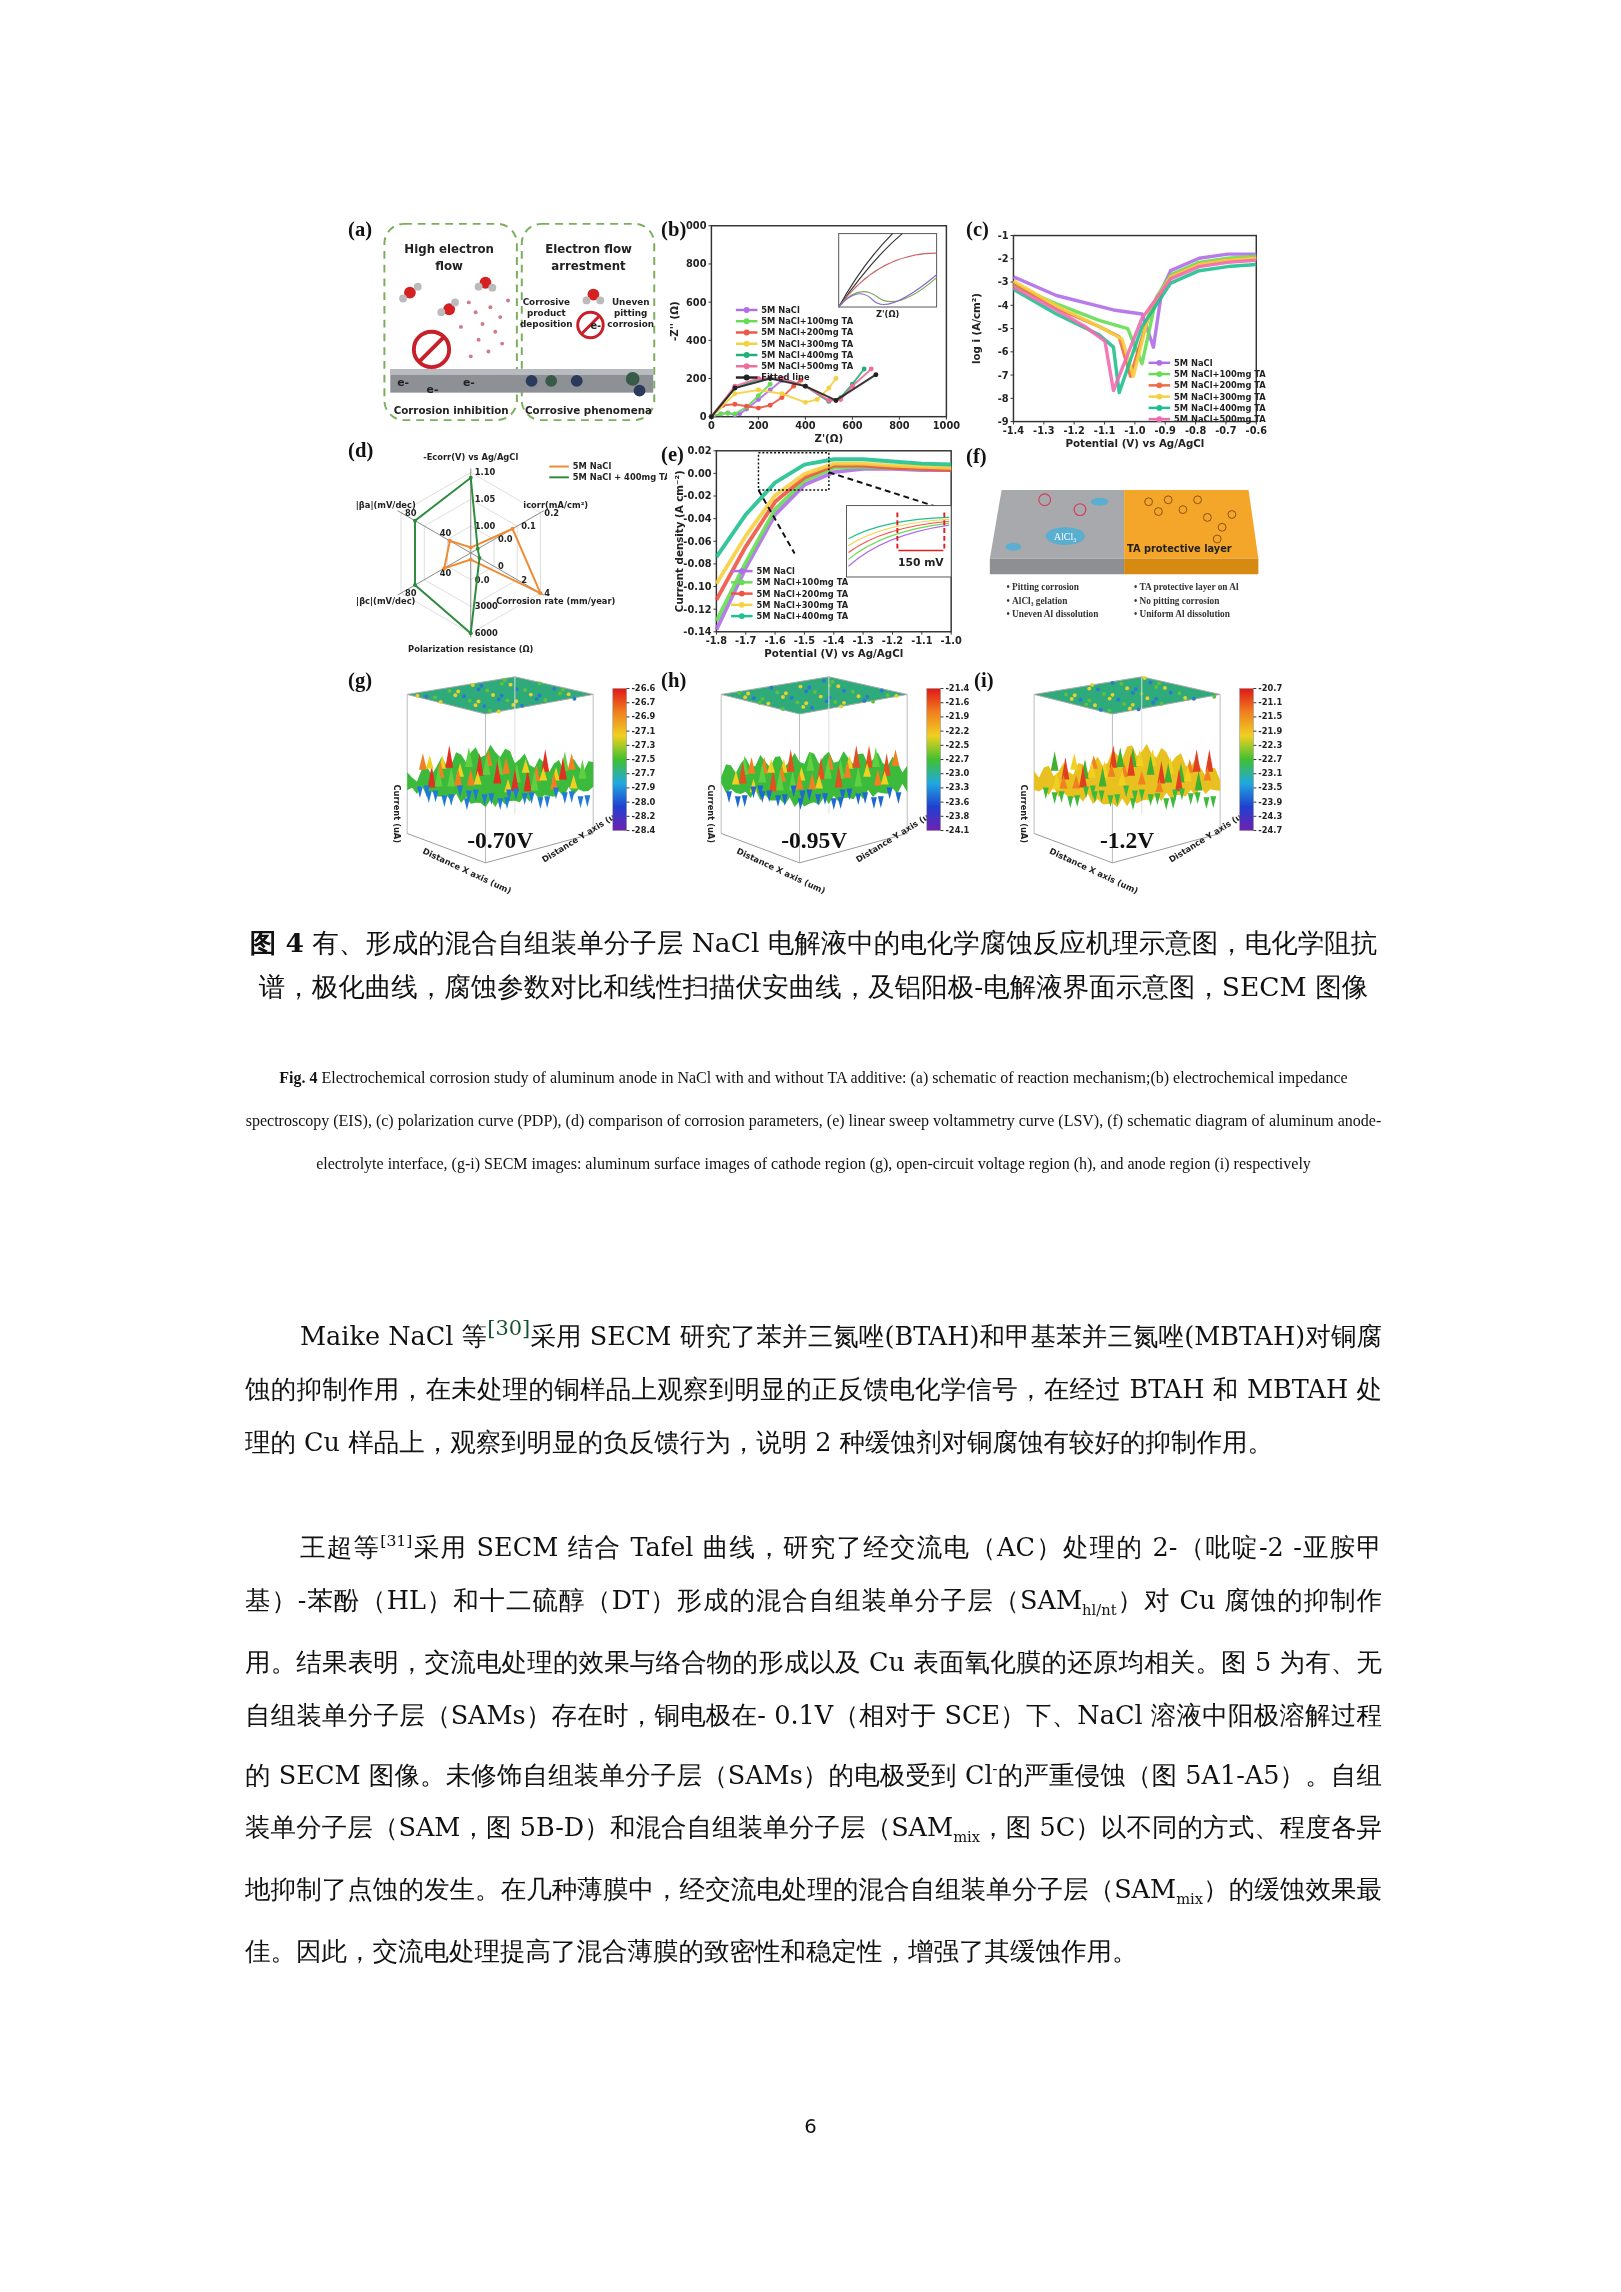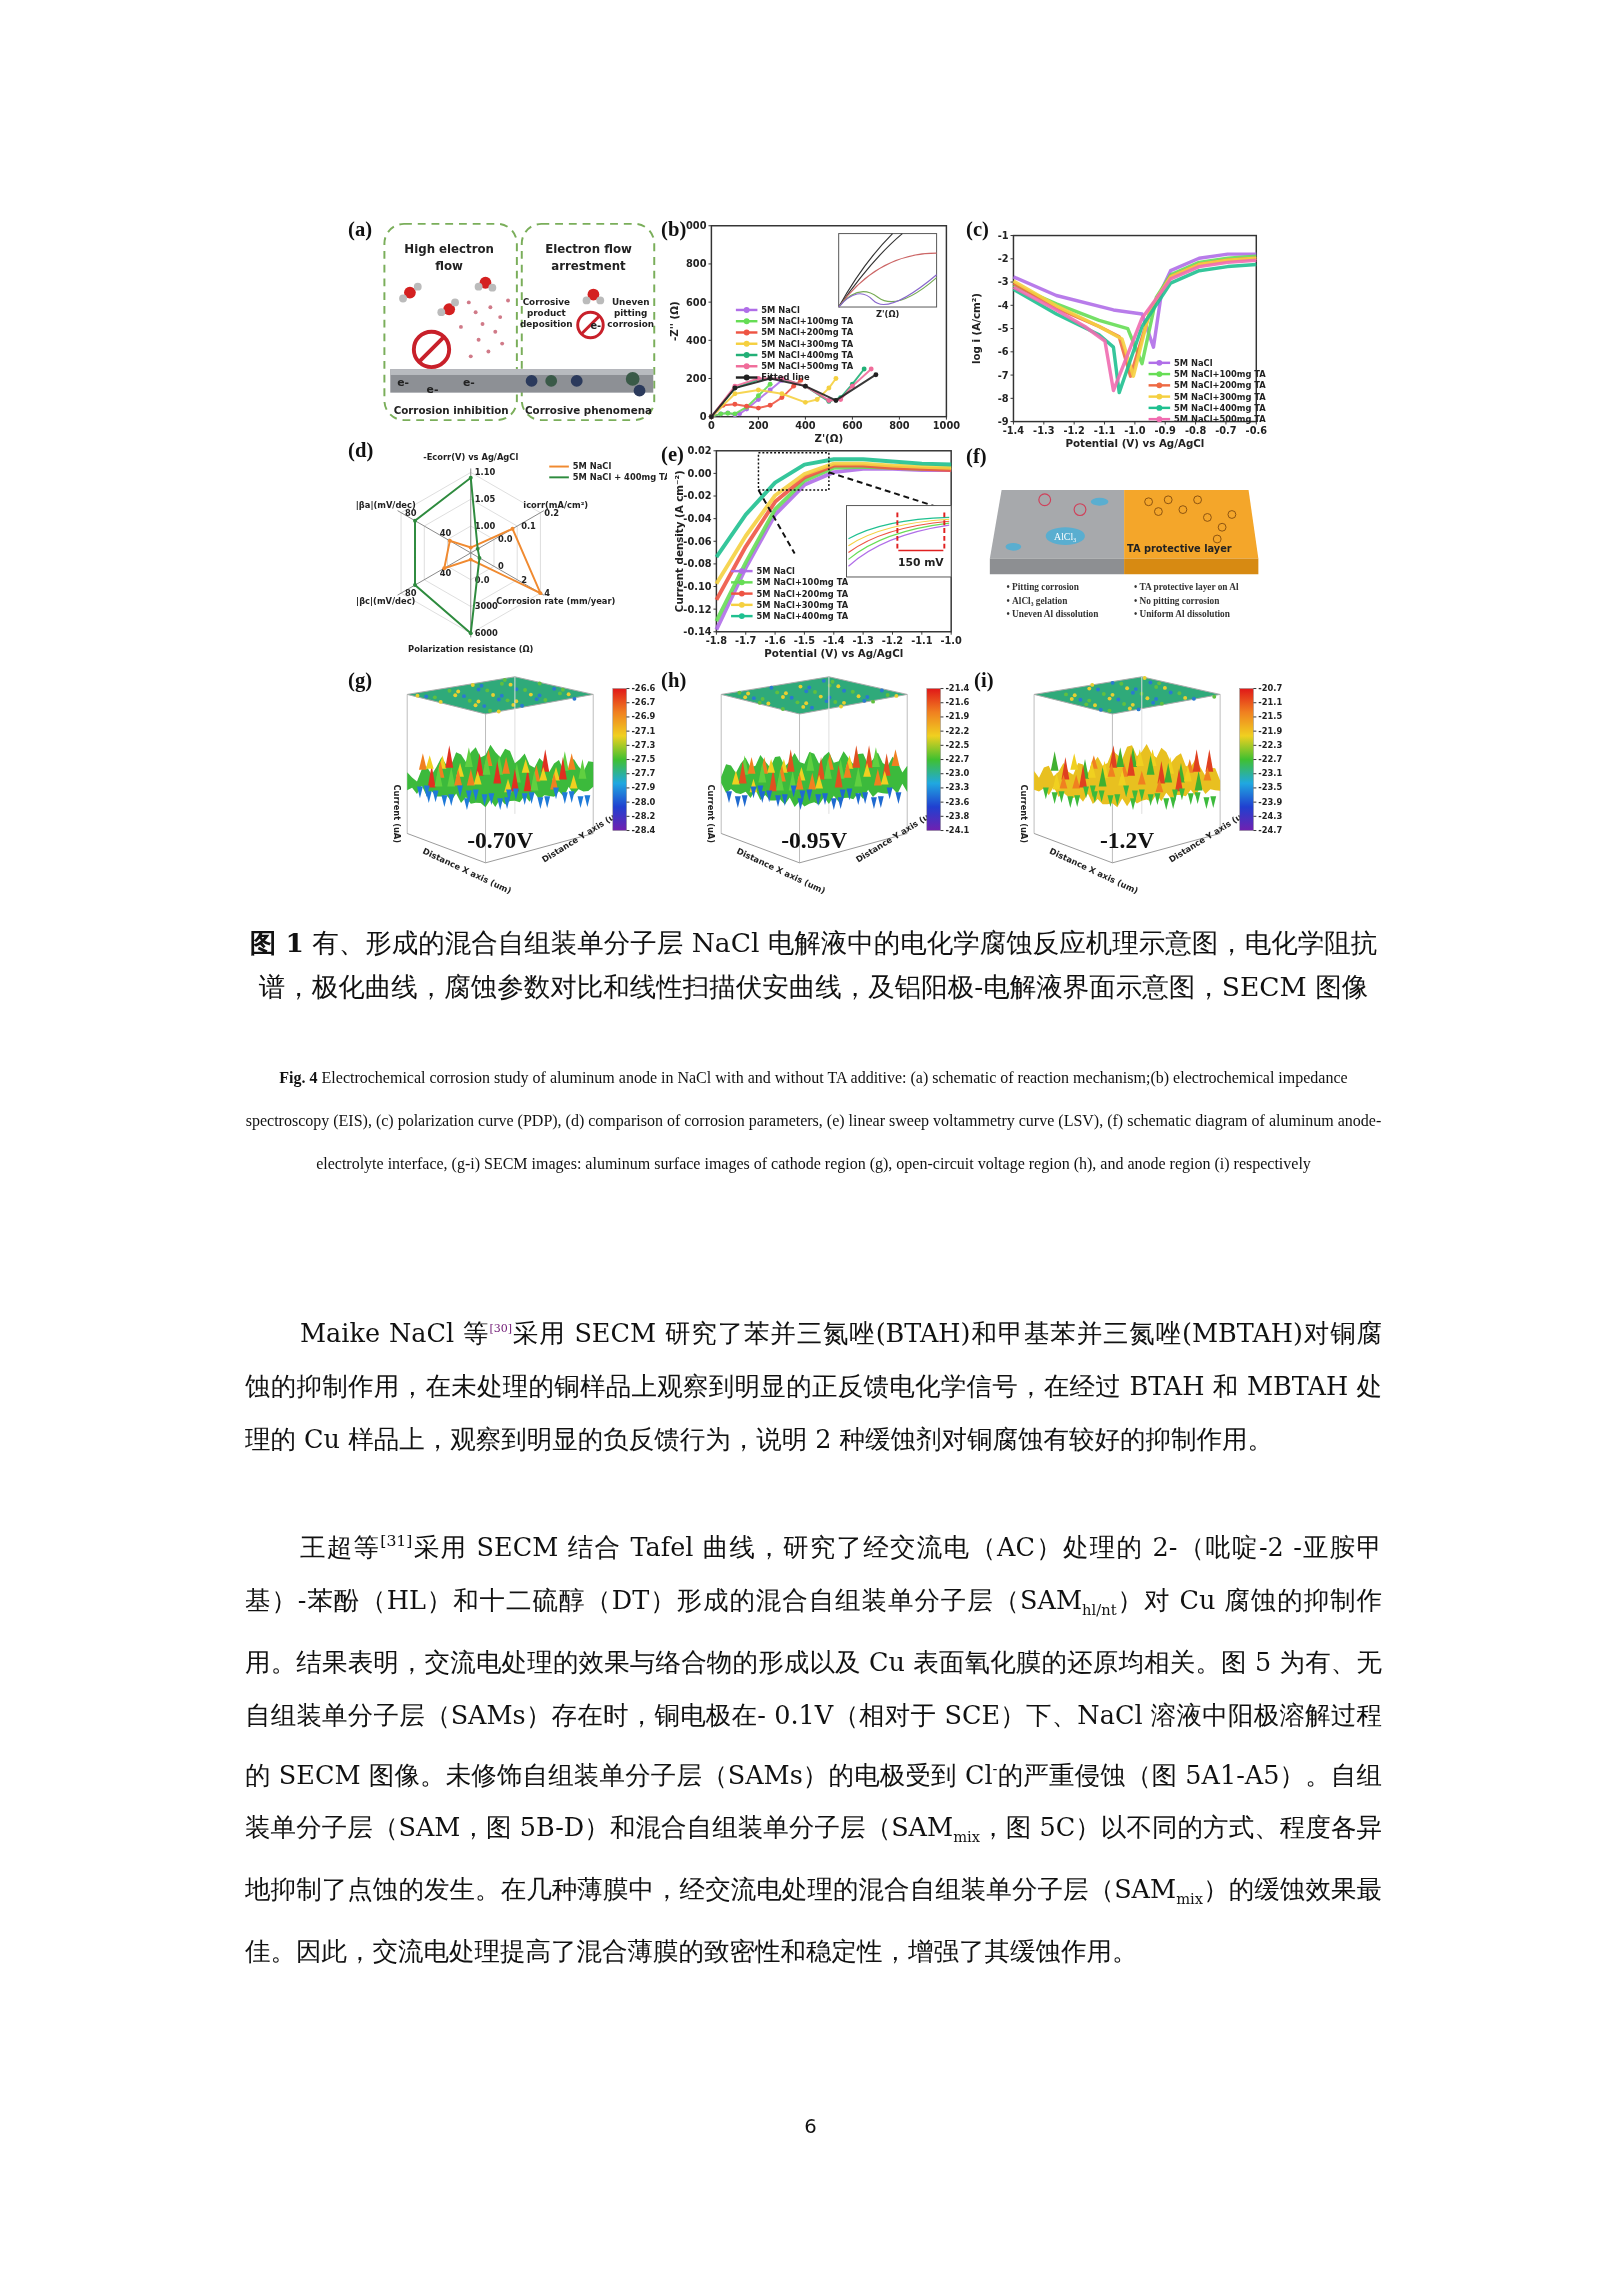--- a/index.html
+++ b/index.html
@@ -12,21 +12,21 @@
   .tick { font-family: "DejaVu Sans", sans-serif; font-weight: bold; fill: #222; font-size: 10px; }
   .small { font-family: "DejaVu Sans", sans-serif; font-weight: bold; fill: #222; font-size: 8.5px; }
   .caption-cn { position: absolute; left: 245px; width: 1137px; top: 921px; text-align: center;
                 font-size: 26.5px; line-height: 44px; font-family: "DejaVu Serif", serif; }
   .caption-cn b { font-family: "DejaVu Serif", serif; }
   .caption-en { position: absolute; left: 245px; width: 1137px; top: 1056px; text-align: center;
                 font-size: 16px; line-height: 43px; font-family: "Liberation Serif", serif; }
   .body-text { position: absolute; left: 245px; width: 1137px; font-size: 25.5px; line-height: 53px;
                font-family: "DejaVu Serif", serif; text-align: justify; }
   .indent { text-indent: 55px; }
-  .ref { color: #701a75; font-size: 11px; vertical-align: super; }
+  .ref { color: #14532d; font-size: 21px; vertical-align: super; }
   sub { font-size: 14.7px; }
   .page-num { position: absolute; left: 0; width: 1621px; top: 2115px; text-align: center;
               font-family: "DejaVu Sans", sans-serif; font-size: 19.6px; }
 </style>
 </head>
 <body>
 
 <div class="figure">
 
   <div class="panel" style="left:0;top:0;width:314px;height:216px;">
@@ -918,21 +918,21 @@
         <text x="284" y="140.5" class="small" font-size="6.5">-23.9</text>
         <line x1="279" y1="152.5" x2="282" y2="152.5" stroke="#333"></line>
         <text x="284" y="155" class="small" font-size="6.5">-24.3</text>
         <line x1="279" y1="167" x2="282" y2="167" stroke="#333"></line>
         <text x="284" y="169.5" class="small" font-size="6.5">-24.7</text>
       </svg>
   </div>
 </div>
 
 <div class="caption-cn">
-  <b>图 1</b><span> 有、形成的混合自组装单分子层 NaCl 电解液中的电化学腐蚀反应机理示意图，电化学阻抗谱，极化曲线，腐蚀参数对比和线性扫描伏安曲线，及铝阳极-电解液界面示意图，SECM 图像</span>
+  <b>图 4</b><span> 有、形成的混合自组装单分子层 NaCl 电解液中的电化学腐蚀反应机理示意图，电化学阻抗谱，极化曲线，腐蚀参数对比和线性扫描伏安曲线，及铝阳极-电解液界面示意图，SECM 图像</span>
 </div>
 <div class="caption-en">
   <b>Fig. 4</b><span> Electrochemical corrosion study of aluminum anode in NaCl with and without TA additive: (a) schematic of reaction mechanism;(b) electrochemical impedance spectroscopy (EIS), (c) polarization curve (PDP), (d) comparison of corrosion parameters, (e) linear sweep voltammetry curve (LSV), (f) schematic diagram of aluminum anode-electrolyte interface, (g-i) SECM images: aluminum surface images of cathode region (g), open-circuit voltage region (h), and anode region (i) respectively</span>
 </div>
 
 <div class="body-text indent" style="top:1302px;">
   <span>Maike NaCl 等</span><a class="ref">[30]</a><span>采用 SECM 研究了苯并三氮唑(BTAH)和甲基苯并三氮唑(MBTAH)对铜腐蚀的抑制作用，在未处理的铜样品上观察到明显的正反馈电化学信号，在经过 BTAH 和 MBTAH 处理的 Cu 样品上，观察到明显的负反馈行为，说明 2 种缓蚀剂对铜腐蚀有较好的抑制作用。</span>
 </div>
 <div class="body-text indent" style="top:1514px;">
   <span>王超等</span><sup style="font-size:15.7px;">[31]</sup><span>采用 SECM 结合 Tafel 曲线，研究了经交流电（AC）处理的 2-（吡啶-2 -亚胺甲基）-苯酚（HL）和十二硫醇（DT）形成的混合自组装单分子层（SAM</span><sub>hl/nt</sub><span>）对 Cu 腐蚀的抑制作用。结果表明，交流电处理的效果与络合物的形成以及 Cu 表面氧化膜的还原均相关。图 5 为有、无自组装单分子层（SAMs）存在时，铜电极在- 0.1V（相对于 SCE）下、NaCl 溶液中阳极溶解过程的 SECM 图像。未修饰自组装单分子层（SAMs）的电极受到 Cl</span><sup style="font-size:14.7px;">-</sup><span>的严重侵蚀（图 5A1-A5）。自组装单分子层（SAM，图 5B-D）和混合自组装单分子层（SAM</span><sub>mix</sub><span>，图 5C）以不同的方式、程度各异地抑制了点蚀的发生。在几种薄膜中，经交流电处理的混合自组装单分子层（SAM</span><sub>mix</sub><span>）的缓蚀效果最佳。因此，交流电处理提高了混合薄膜的致密性和稳定性，增强了其缓蚀作用。</span>

